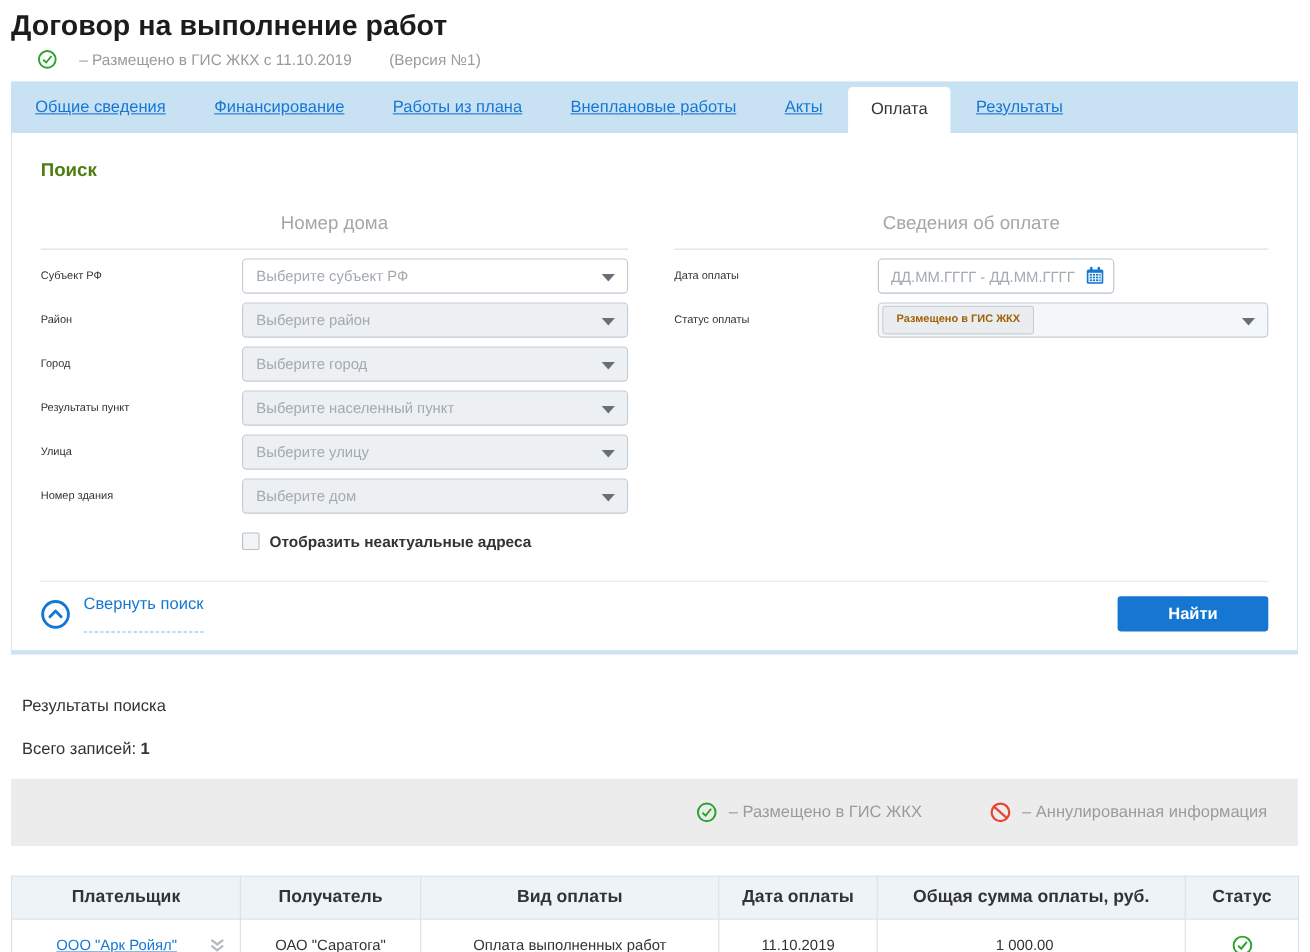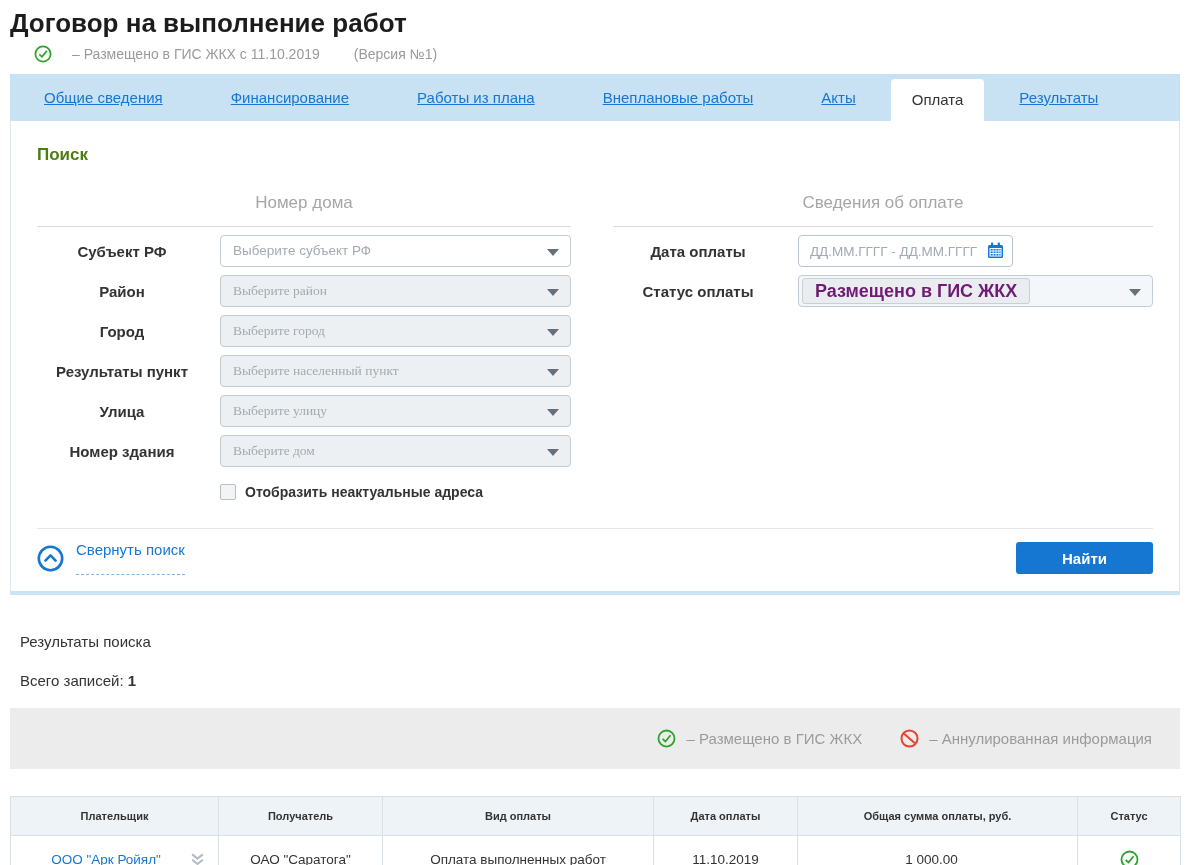--- a/index.html
+++ b/index.html
@@ -6,64 +6,64 @@
   .page{width:1191px;min-height:865px;font-family:"Liberation Sans",sans-serif;color:#333;position:relative;box-sizing:border-box;}
   .inner{margin:0 11px 0 10px;}
 
   
   .page-title{font-size:26px;font-weight:bold;color:#1c1c1c;margin:8px 0 6px 10px;}
   .status-line{display:flex;align-items:center;margin-left:34px;color:#9a9a9a;font-size:14px;gap:20px;}
   .status-line .version{margin-left:14px;}
 
   
   .tabs{margin-top:11px;height:47px;background:#c8e2f4;display:flex;align-items:center;}
-  .tab-link{color:#1677d2;font-size:15px;text-decoration:underline;padding:0 34px;cursor:pointer;white-space:nowrap;}
+  .tab-link{color:#1677d2;font-size:15px;text-decoration:underline;padding:0 22px;cursor:pointer;white-space:nowrap;}
   .tab-active{align-self:flex-end;height:42px;line-height:42px;background:#fff;border-radius:4px 4px 0 0;padding:0 21px;font-size:15px;color:#333;margin:0 1px;white-space:nowrap;}
 
   
   .panel{background:#fff;border:1px solid #dbe5ec;border-top:none;border-bottom:4px solid #cbe3f3;padding:0 26px;box-sizing:border-box;}
   .panel-title{color:#4d7c0f;font-size:17px;font-weight:bold;padding:24px 0 2px 0;}
   .cols{display:flex;margin-top:26px;}
   .col-left{width:542px;}
   .col-right{width:540px;margin-left:42px;}
   .sect-hdr{text-align:center;color:#a6a6a6;font-size:17px;padding-bottom:13px;border-bottom:1px solid #dcdcdc;}
   .frow{display:flex;align-items:center;margin-top:8px;height:32px;}
   .frow:first-of-type{margin-top:20px;}
-  .flabel{width:170px;text-align:center;font-size:15px;font-weight:bold;color:#333;flex:none;}
+  .flabel{width:170px;text-align:left;font-size:10px;font-weight:normal;color:#333;flex:none;}
   .fctrl{margin-left:13px;flex:1;}
   .select{position:relative;height:32px;box-sizing:border-box;border:1px solid #c3ccd3;border-radius:4px;background:#fff;line-height:30px;padding:0 32px 0 12px;font-size:13.5px;color:#a2aab2;cursor:pointer;overflow:hidden;white-space:nowrap;}
-  .select.disabled{background:#edf0f3;font-family:Liberation Serif, serif;}
+  .select.disabled{background:#edf0f3;}
   .caret{position:absolute;right:11px;top:13px;width:0;height:0;border-left:6px solid transparent;border-right:6px solid transparent;border-top:7px solid #66707a;}
   .cb-row{display:flex;align-items:center;margin:17px 0 0 183px;}
   .cb-box{width:14px;height:14px;border:1px solid #b8c0c8;background:#f2f4f6;border-radius:2px;flex:none;cursor:pointer;}
   .cb-label{margin-left:9px;font-size:14px;font-weight:bold;color:#333;}
 
   .date-wrap{position:relative;width:215px;flex:none;margin-left:15px;}
   .date-input{width:100%;height:32px;box-sizing:border-box;border:1px solid #b9c4cc;border-radius:4px;padding:0 34px 0 10px;font-size:13.5px;color:#333;font-family:"Liberation Sans",sans-serif;text-align:center;}
   .date-input::placeholder{color:#a2aab2;}
   .cal-icon{position:absolute;right:9px;top:7px;cursor:pointer;}
   .status-select{margin-left:15px;width:355px;flex:none;position:relative;height:32px;box-sizing:border-box;border:1px solid #c3ccd3;border-radius:4px;background:#f3f7fa;cursor:pointer;display:flex;align-items:center;padding:0 32px 0 3px;}
-  .chip{background:#e9edf0;border:1px solid #c9cfd5;border-radius:3px;height:24px;line-height:24px;padding:0 12px;font-size:18px;font-weight:bold;color:#701a75;}
+  .chip{background:#e9edf0;border:1px solid #c9cfd5;border-radius:3px;height:24px;line-height:24px;padding:0 12px;font-size:10px;font-weight:bold;color:#a16207;}
 
   .panel-divider{border-top:1px solid #e4e8eb;margin-top:28px;}
   .panel-footer{display:flex;align-items:center;justify-content:space-between;padding:12px 0 16px 0;}
   .collapse{display:flex;align-items:center;cursor:pointer;}
   .collapse-label{margin-left:12px;color:#1677d2;font-size:15px;border-bottom:1px dashed #7eb3e2;padding-bottom:16px;}
   .find-btn{width:137px;height:32px;background:#1677d2;color:#fff;border:none;border-radius:3px;font-size:15px;font-weight:bold;font-family:"Liberation Sans",sans-serif;cursor:pointer;}
 
   
   .results-title{margin:38px 0 0 10px;font-size:15px;color:#333;}
   .results-count{margin:22px 0 0 10px;font-size:15px;color:#333;}
   .results-count b{font-weight:bold;}
-  .legend{margin-top:19px;height:61px;background:#ececec;display:flex;align-items:center;justify-content:flex-end;padding-right:28px;color:#9b9b9b;font-size:15px;}
+  .legend{margin-top:19px;height:61px;background:#ececec;display:flex;align-items:center;justify-content:flex-end;padding-right:28px;color:#9b9b9b;font-size:15px;gap:24px;}
   .legend-item{display:flex;align-items:center;gap:10px;margin-left:38px;}
 
   
   table.res{margin-top:27px;width:100%;border-collapse:collapse;table-layout:fixed;}
-  table.res th{background:#eef3f8;border:1px solid #d9e0e6;height:36px;font-size:11px;font-weight:bold;color:#333;text-align:center;}
+  table.res th{background:#eef3f8;border:1px solid #d9e0e6;height:36px;font-size:16px;font-weight:bold;color:#333;text-align:center;}
   table.res td{border:1px solid #d9e0e6;height:44px;font-size:13.5px;color:#333;text-align:center;background:#fff;}
   td.payer-cell{background:#f5f8fb;padding:0 12px;}
   .payer-inner{display:flex;align-items:center;}
   .payer-link{flex:1;text-align:center;color:#1677d2;text-decoration:underline;cursor:pointer;}
   td.amount-cell{text-align:right;padding-right:13px;}
   .c-payer{width:208px;} .c-recip{width:164px;} .c-type{width:271px;} .c-date{width:144px;} .c-amount{width:280px;} .c-status{width:103px;}
 
   .ic{display:inline-block;vertical-align:middle;flex:none;}
 </style>
 </head>

